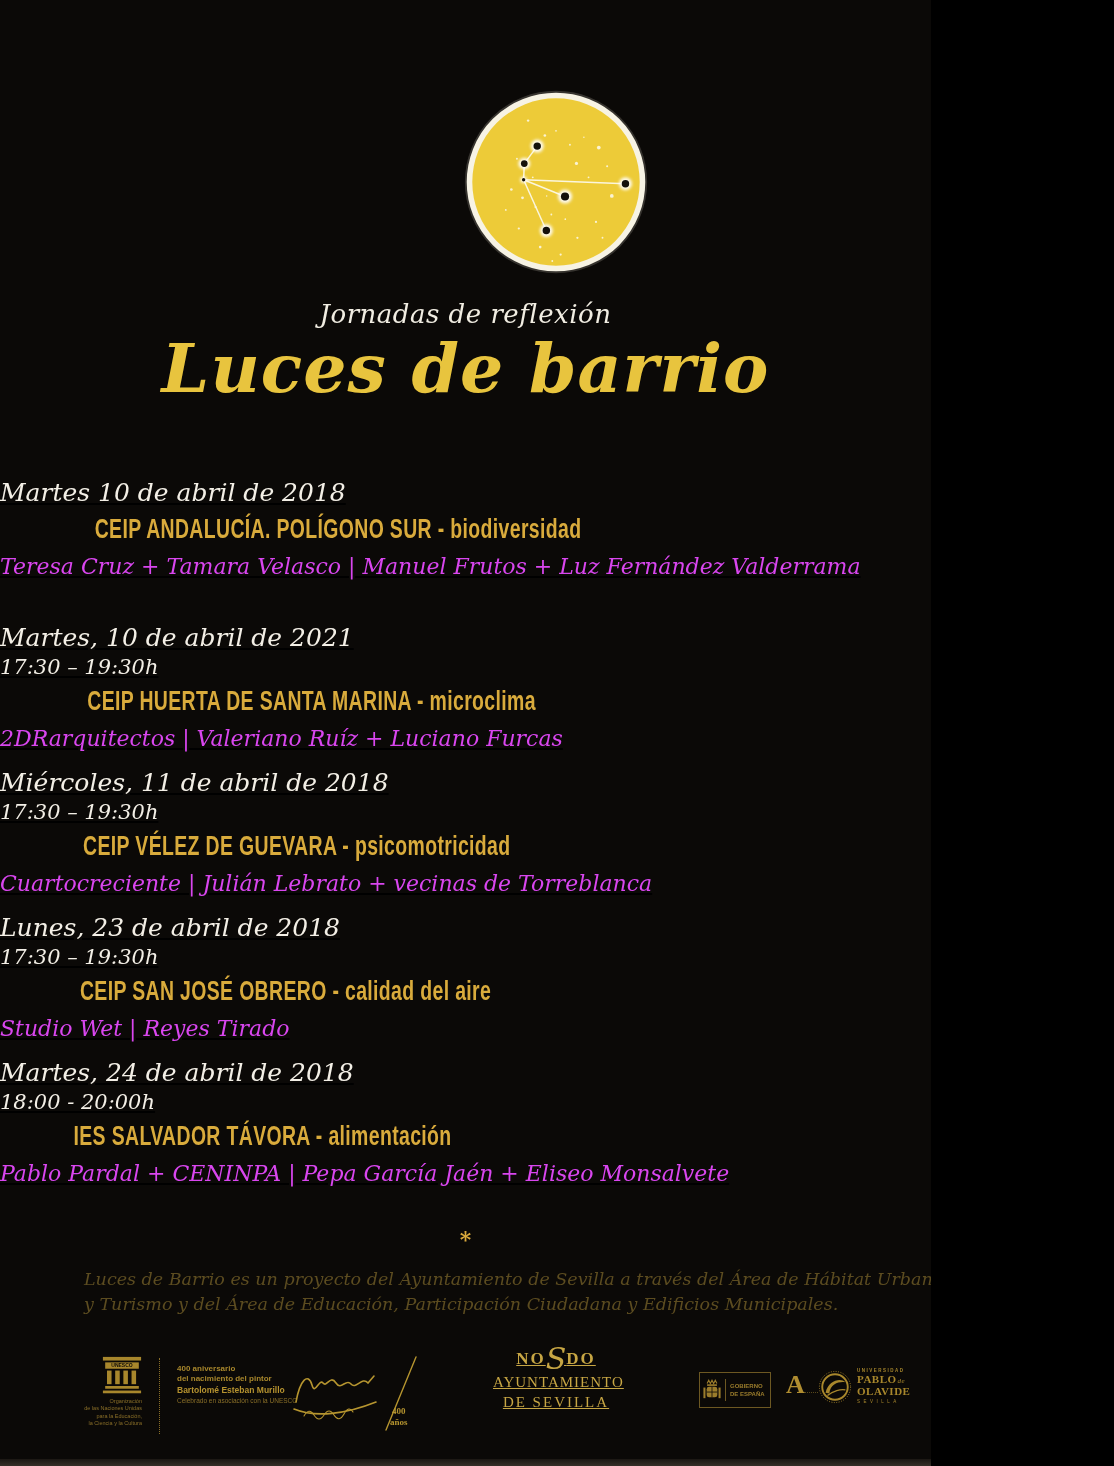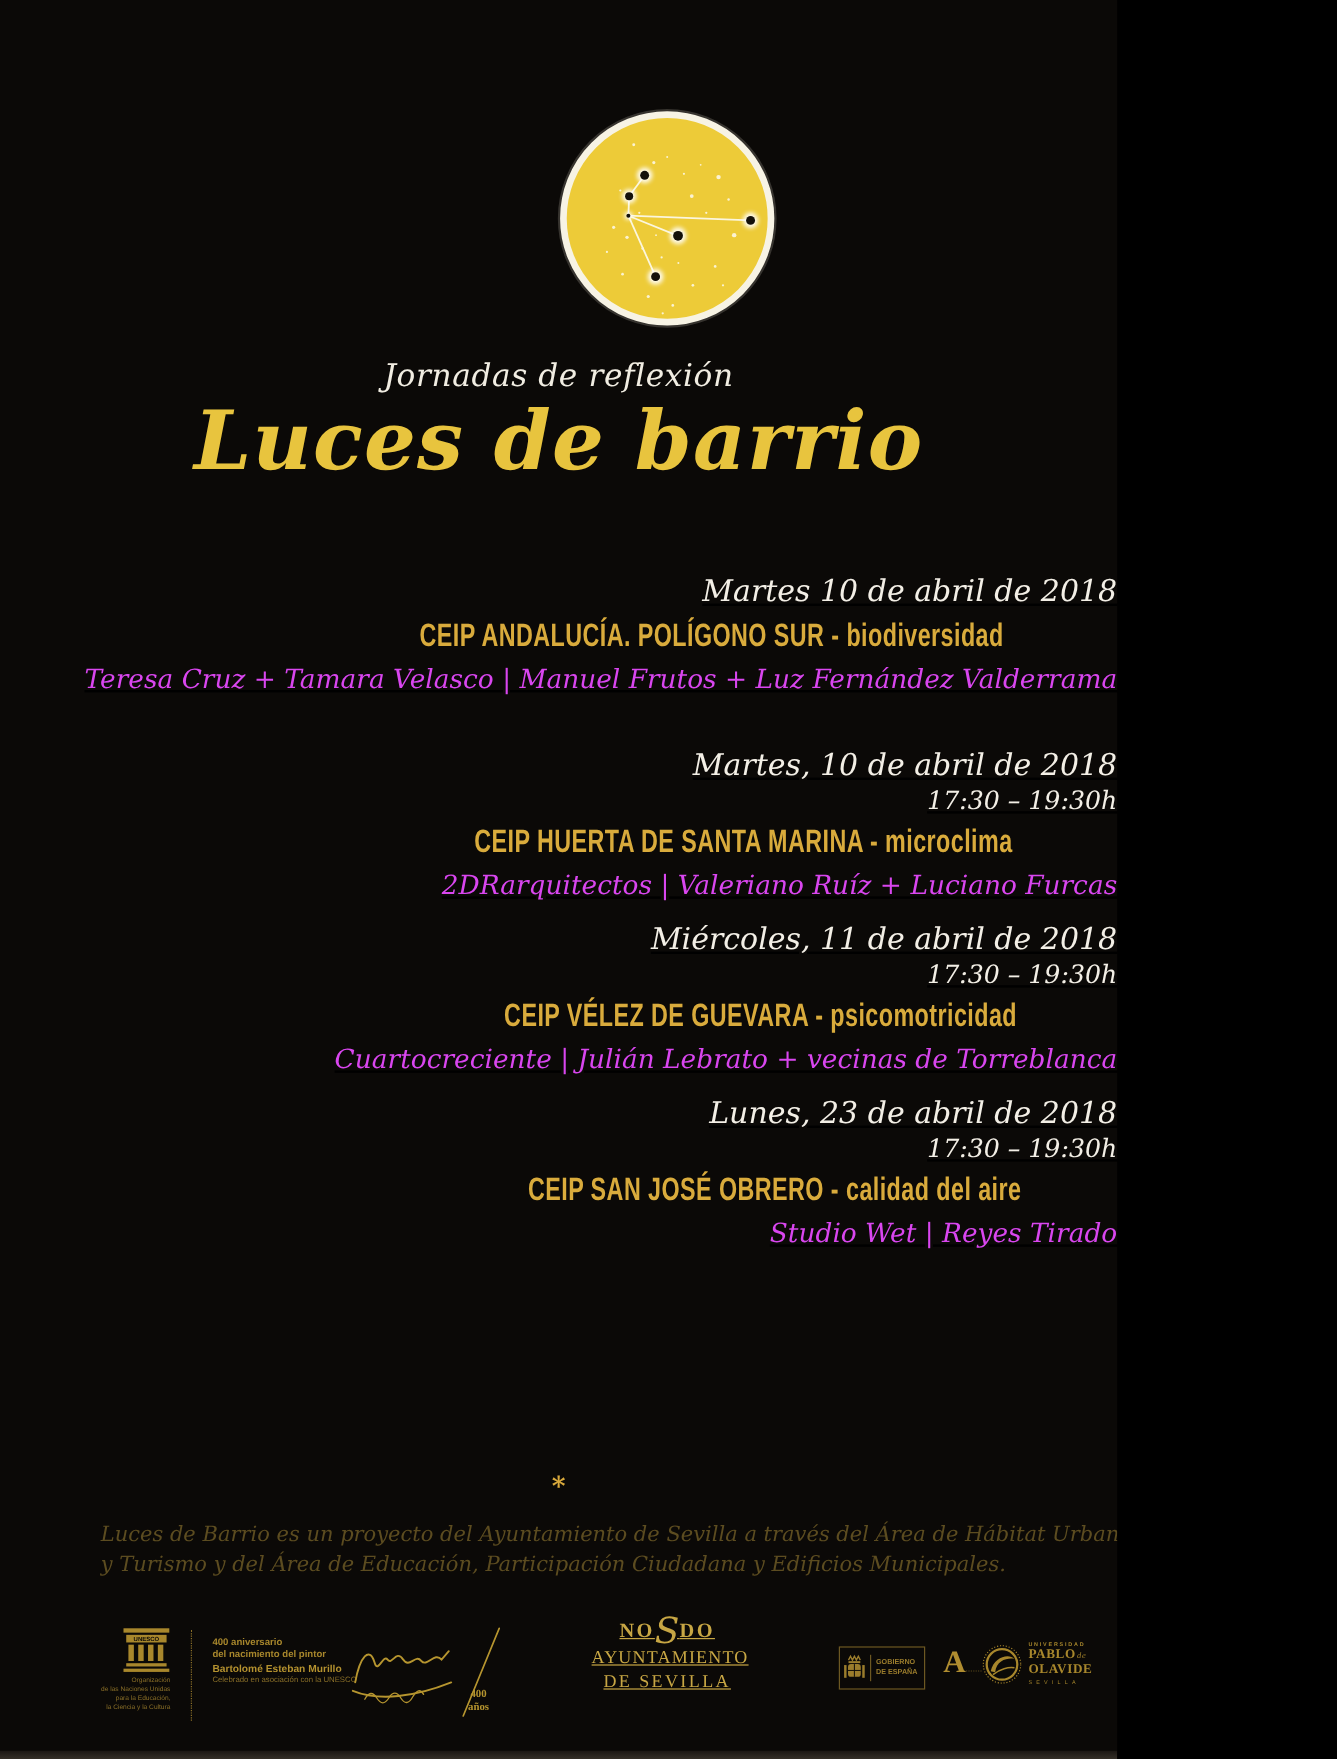--- a/index.html
+++ b/index.html
@@ -20,21 +20,21 @@
     color:#f1ede2;letter-spacing:.5px;
   }
   .title{
     position:absolute;top:331px;left:0;right:0;margin:0;
     text-align:center;
     font:italic 700 68px/1.1 "DejaVu Serif", serif;
     color:#e8c43e;letter-spacing:1px;
   }
   
   .events{position:absolute;top:478px;left:0;right:0;}
-  .event{height:145px;text-align:right;text-decoration:underline;}
+  .event{height:145px;text-align:left;text-decoration:underline;}
   .event-date{font:italic 25px/1.2 "DejaVu Serif", serif;color:#f3efe6;}
   .event-time{font:italic 21px/1.2 "DejaVu Serif", serif;color:#f3efe6;margin-top:2px;}
   .event-venue{margin-top:5px;height:36px;white-space:nowrap;}
   .venue-inner{
     display:inline-block;
     font:700 27px/1.25 "Liberation Sans", sans-serif;
     color:#d9ab3c;letter-spacing:.5px;
     transform:scaleX(.72);transform-origin:center;
   }
   .event-names{font:italic 22px/1.2 "DejaVu Serif", serif;color:#d946ef;margin-top:5px;}
@@ -156,36 +156,42 @@
   <div class="kicker">Jornadas de reflexión</div>
   <h1 class="title">Luces de barrio</h1>
 
   <div class="events">
     <section class="event">
       <div class="event-date">Martes 10 de abril de 2018</div>
       <div class="event-venue"><span class="venue-inner">CEIP ANDALUCÍA. POLÍGONO SUR - biodiversidad</span></div>
       <div class="event-names">Teresa Cruz + Tamara Velasco | Manuel Frutos + Luz Fernández Valderrama</div>
     </section>
     <section class="event">
-      <div class="event-date">Martes, 10 de abril de 2018</div>
+      <div class="event-date">Martes, 10 de abril de 2021</div>
       <div class="event-time">17:30 – 19:30h</div>
       <div class="event-venue"><span class="venue-inner">CEIP HUERTA DE SANTA MARINA - microclima</span></div>
       <div class="event-names">2DRarquitectos | Valeriano Ruíz + Luciano Furcas</div>
     </section>
     <section class="event">
       <div class="event-date">Miércoles, 11 de abril de 2018</div>
       <div class="event-time">17:30 – 19:30h</div>
       <div class="event-venue"><span class="venue-inner">CEIP VÉLEZ DE GUEVARA - psicomotricidad</span></div>
       <div class="event-names">Cuartocreciente | Julián Lebrato + vecinas de Torreblanca</div>
     </section>
     <section class="event">
       <div class="event-date">Lunes, 23 de abril de 2018</div>
       <div class="event-time">17:30 – 19:30h</div>
       <div class="event-venue"><span class="venue-inner">CEIP SAN JOSÉ OBRERO - calidad del aire</span></div>
       <div class="event-names">Studio Wet | Reyes Tirado</div>
+    </section>
+    <section class="event">
+      <div class="event-date">Martes, 24 de abril de 2018</div>
+      <div class="event-time">18:00 - 20:00h</div>
+      <div class="event-venue"><span class="venue-inner">IES SALVADOR TÁVORA - alimentación</span></div>
+      <div class="event-names">Pablo Pardal + CENINPA | Pepa García Jaén + Eliseo Monsalvete</div>
     </section>
   </div>
 
   <div class="separator">*</div>
   <p class="note">Luces de Barrio es un proyecto del Ayuntamiento de Sevilla a través del Área de Hábitat Urbano, Cultura y Turismo y del Área de Educación, Participación Ciudadana y Edificios Municipales.</p>
 
   <div class="unesco">
     <div class="unesco-left">
       <svg class="unesco-temple" width="40" height="40" viewBox="0 0 44 42" aria-hidden="true">
         <rect x="1" y="0" width="42" height="4" fill="#a8872c"></rect>

